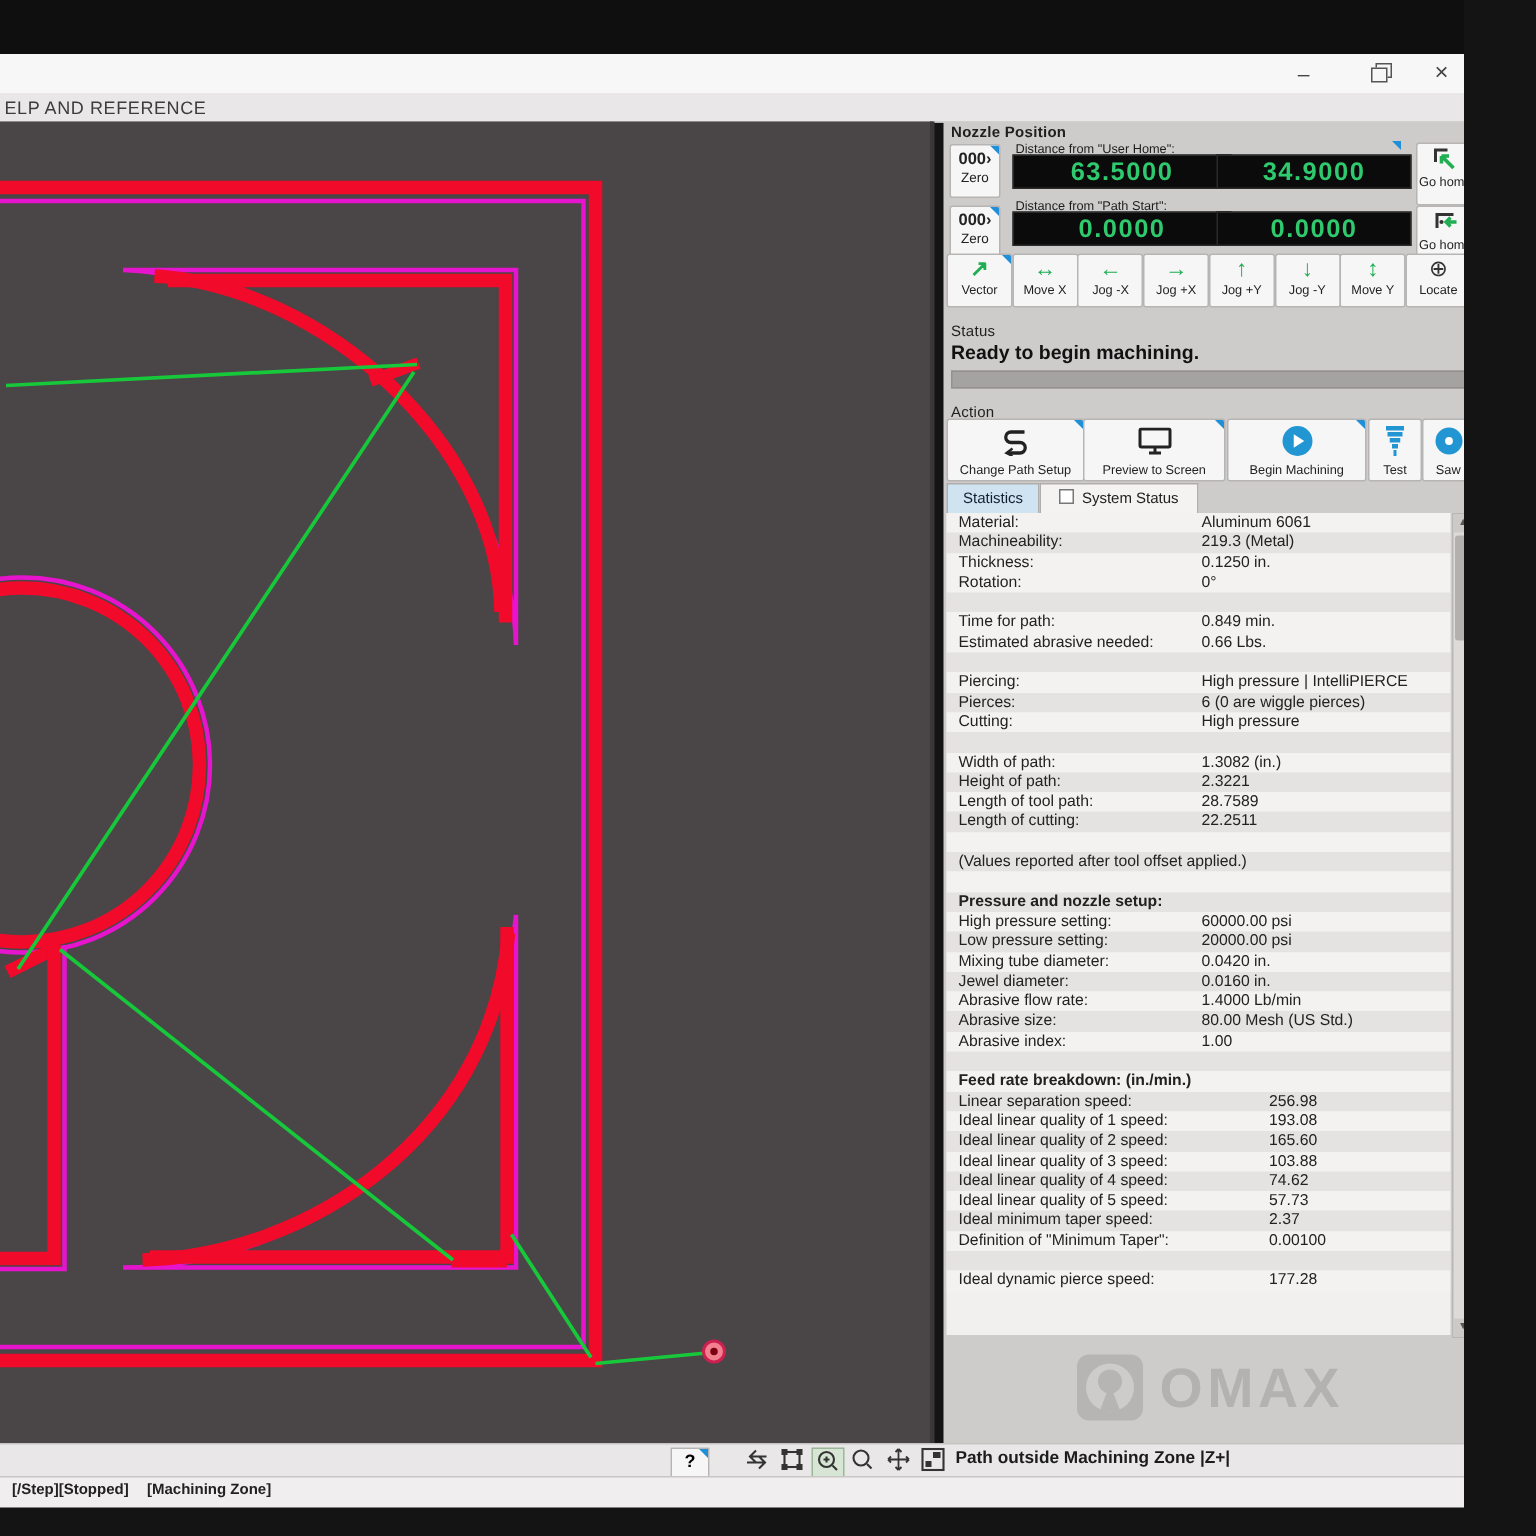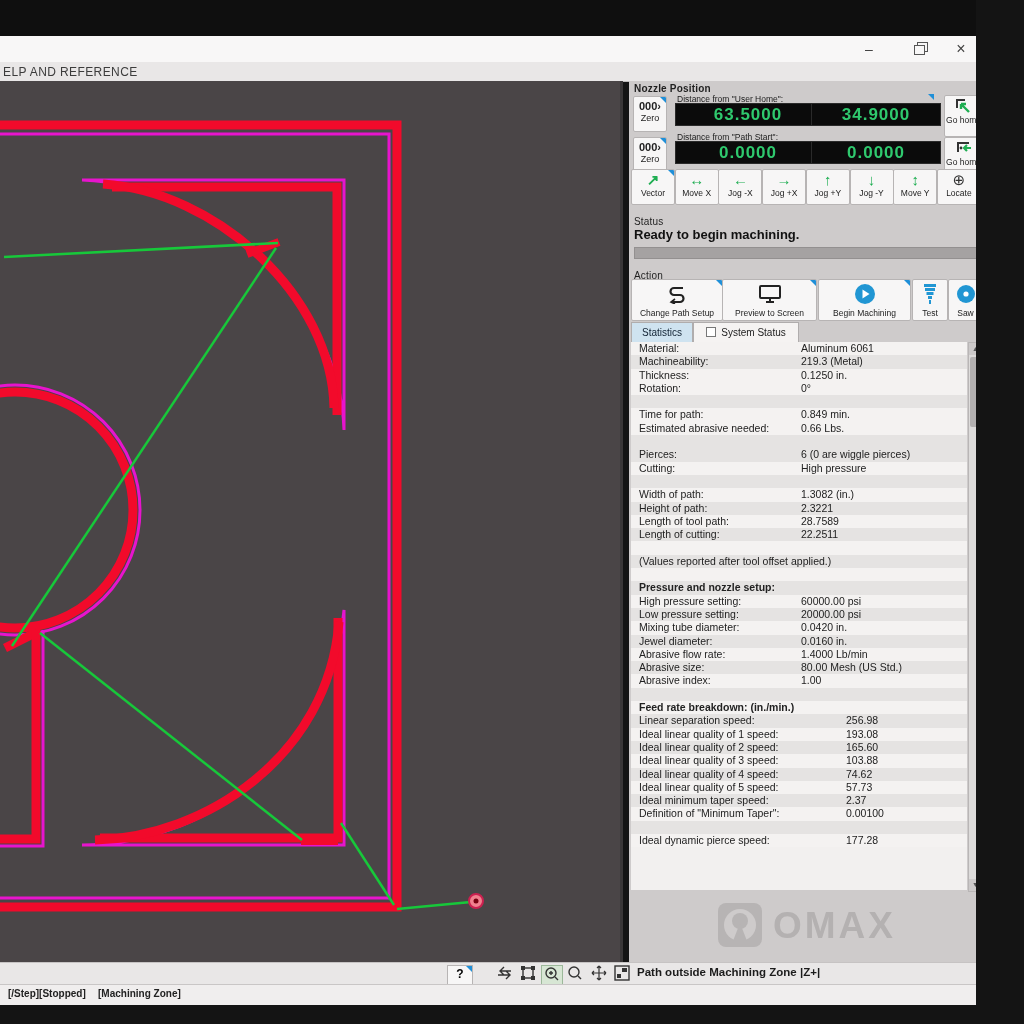--- a/index.html
+++ b/index.html
@@ -306,20 +306,24 @@
           <span class="v">0.849 min.</span>
         </div>
         <div class="stat-row even">
           <span class="l">Estimated abrasive needed:</span>
           <span class="v">0.66 Lbs.</span>
         </div>
         <div class="stat-row odd">
           <span class="l"></span>
           <span class="v"></span>
         </div>
+        <div class="stat-row even">
+          <span class="l">Piercing:</span>
+          <span class="v">High pressure | IntelliPIERCE</span>
+        </div>
         <div class="stat-row odd">
           <span class="l">Pierces:</span>
           <span class="v">6 (0 are wiggle pierces)</span>
         </div>
         <div class="stat-row even">
           <span class="l">Cutting:</span>
           <span class="v">High pressure</span>
         </div>
         <div class="stat-row odd">
           <span class="l"></span>

